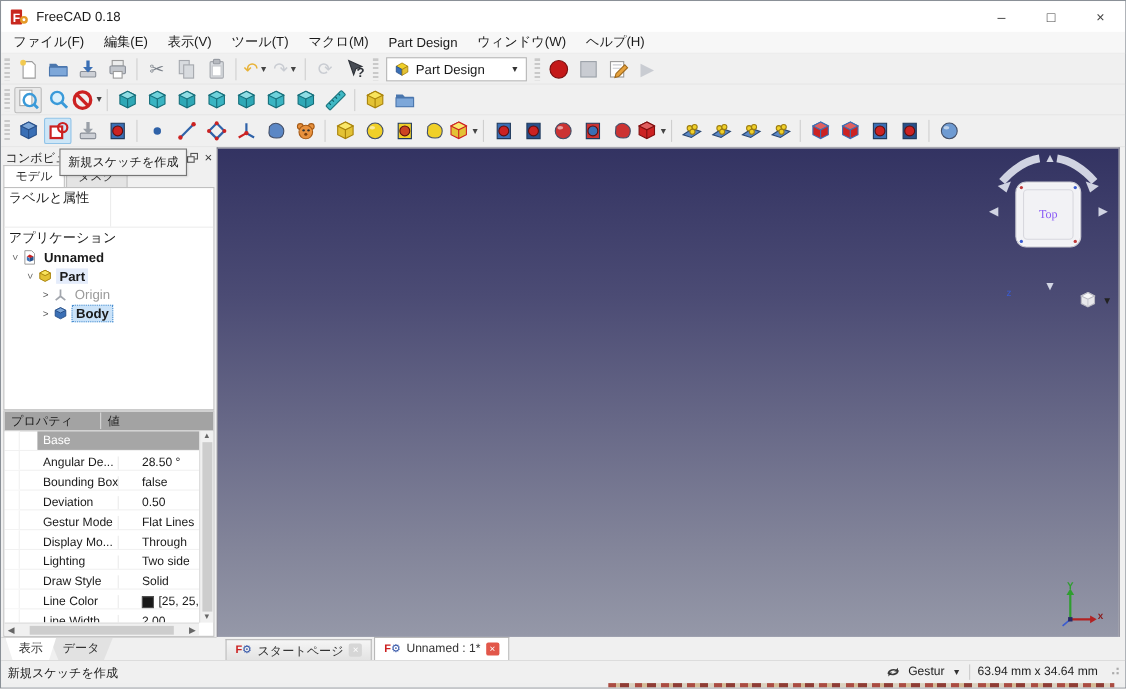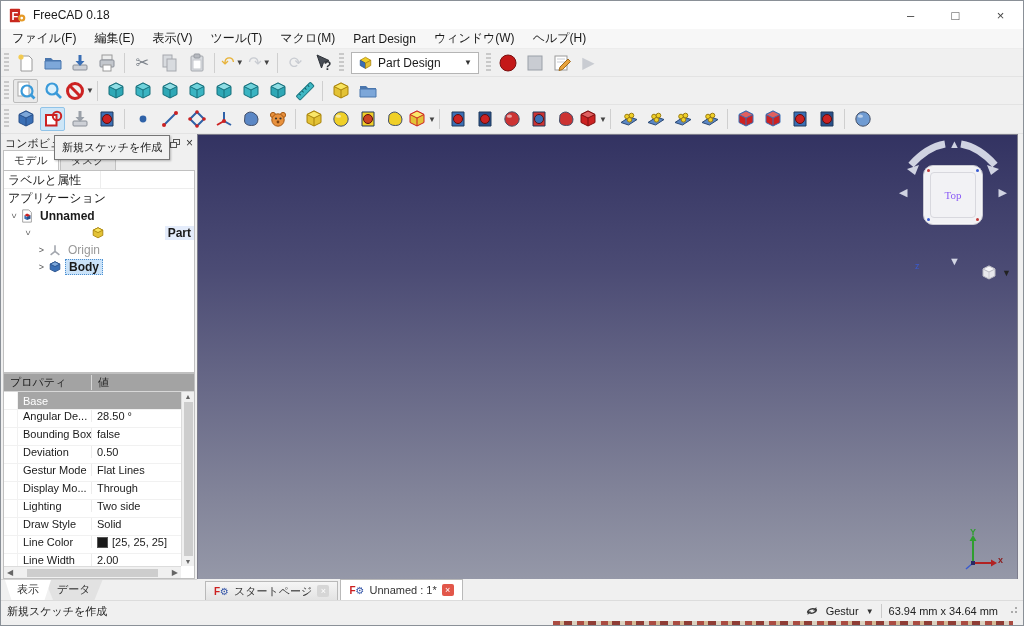--- a/index.html
+++ b/index.html
@@ -41,40 +41,40 @@
   .dock-header{height:18px;display:flex;align-items:center;font-size:11px;padding:0 4px;color:#222;}
   .dock-btns{margin-left:auto;display:flex;align-items:center;gap:6px;}
   .dock-float{position:relative;width:10px;height:9px;display:inline-block;}
   .dock-float .sq1{position:absolute;left:0;bottom:0;width:7px;height:6px;border:1px solid #555;background:#f0f0f0;}
   .dock-float .sq2{position:absolute;right:0;top:0;width:7px;height:6px;border:1px solid #555;background:#f0f0f0;}
   .dock-close{font-size:12px;color:#333;line-height:1;}
   .dock-tabs{height:18px;display:flex;align-items:flex-end;padding-left:2px;font-size:11px;}
   .dock-tab{padding:2px 10px;border:1px solid #c2c2c2;border-bottom:none;background:#e4e4e4;margin-right:1px;color:#333;}
   .dock-tab.active{background:#ffffff;position:relative;z-index:2;}
   .tree-panel{height:203px;background:#fff;border:1px solid #c0c0c0;margin:0 2px;overflow:hidden;font-size:12px;position:relative;}
-  .tree-colhdr{height:18px;line-height:18px;padding-left:4px;border-bottom:1px solid #ededed;color:#222;position:relative;}
+  .tree-colhdr{height:36px;line-height:18px;padding-left:4px;border-bottom:1px solid #ededed;color:#222;position:relative;}
   .tree-colhdr:after{content:"";position:absolute;left:96px;top:0;bottom:0;width:1px;background:#ededed;}
   .tree-root{height:18px;line-height:18px;padding-left:4px;}
   .tree-row{height:17px;display:flex;align-items:center;white-space:nowrap;}
   .tree-exp{width:11px;text-align:center;font-size:9px;color:#555;display:inline-block;}
   .tree-exp.open{transform:rotate(90deg);}
   .tree-ico{width:14px;height:14px;margin:0 3px 0 1px;flex:none;}
   .tree-ico svg{width:14px;height:14px;display:block;}
   .tree-label{padding:0 3px;}
   .tree-row.bold .tree-label{font-weight:bold;}
   .tree-row.muted{color:#9a9a9a;}
   .tree-row.hl .tree-label{background:#e4ecfb;}
   .tree-row.sel .tree-label{background:#cbe3f9;border:1px dotted #4d90d0;}
   
   .prop-panel{height:206px;background:#fff;border:1px solid #c0c0c0;margin:0 2px;position:relative;overflow:hidden;font-size:11px;}
   .prop-hdr{height:18px;display:flex;border-bottom:1px solid #d8d8d8;background:#a3a3a3;align-items:center;}
   .prop-hdr .ph1{width:88px;padding-left:6px;border-right:1px solid #d8d8d8;}
   .prop-hdr .ph2{padding-left:6px;flex:1;}
   .prop-rows{position:absolute;top:18px;left:0;right:13px;bottom:12px;overflow:hidden;}
-  .prop-row{height:18px;display:flex;align-items:flex-start;border-bottom:1px solid #f1f1f1;}
+  .prop-row{height:18px;display:flex;align-items:flex-end;border-bottom:1px solid #f1f1f1;gap:16px;}
   .prop-row .gutter{width:14px;align-self:stretch;background:#fff;border-right:1px solid #f1f1f1;flex:none;}
   .prop-row .pname{width:74px;padding-left:5px;border-right:1px solid #ececec;overflow:hidden;white-space:nowrap;flex:none;}
   .prop-row .pval{padding-left:5px;flex:1;display:flex;align-items:center;white-space:nowrap;overflow:hidden;}
   .prop-row.group .gbar{flex:1;align-self:stretch;background:#a6a6a6;color:#ffffff;display:flex;align-items:center;padding-left:5px;}
   .swatch{width:11px;height:11px;background:#191919;border:1px solid #555;margin-right:4px;flex:none;}
   .vscroll{position:absolute;top:18px;right:0;bottom:12px;width:13px;background:#f0f0f0;border-left:1px solid #dcdcdc;
            display:flex;flex-direction:column;align-items:center;justify-content:space-between;font-size:7px;color:#666;padding:1px 0;}
   .vthumb{width:9px;flex:1;margin:2px 0;background:#cdcdcd;}
   .hscroll{position:absolute;left:0;right:13px;bottom:0;height:12px;background:#f0f0f0;border-top:1px solid #dcdcdc;
            display:flex;align-items:center;justify-content:space-between;font-size:8px;color:#666;padding:0 3px;}
@@ -715,21 +715,21 @@
               <span class="tree-ico">
                 <svg viewBox="0 0 16 16">
                   <path d="M3 1h7l3 3v11H3z" fill="#fff" stroke="#999"></path>
                   <path d="M5 7l3-2 4 2-3 2z" fill="#cc2222"></path>
                   <path d="M5 7v4l3 1.6V9z" fill="#3a6fb5"></path>
                   <path d="M12 7v4l-4 1.6V9z" fill="#28508a"></path>
                 </svg>
               </span>
               <span class="tree-label">Unnamed</span>
             </div>
-            <div class="tree-row bold hl" style="padding-left: 18px; justify-content: space-between;">
+            <div class="tree-row bold hl" style="padding-left: 18px;">
               <span class="tree-exp open">&gt;</span>
               <span class="tree-ico">
                 <svg viewBox="0 0 16 16">
                   <path d="M8 2l5.5 2.7v6L8 13.5 2.5 10.7v-6z" fill="#e3c235" stroke="#a8820a"></path>
                   <path d="M8 2l5.5 2.7L8 7.5 2.5 4.7z" fill="#f9e45d" stroke="#a8820a"></path>
                 </svg>
               </span>
               <span class="tree-label">Part</span>
             </div>
             <div class="tree-row muted" style="padding-left: 32px;">

